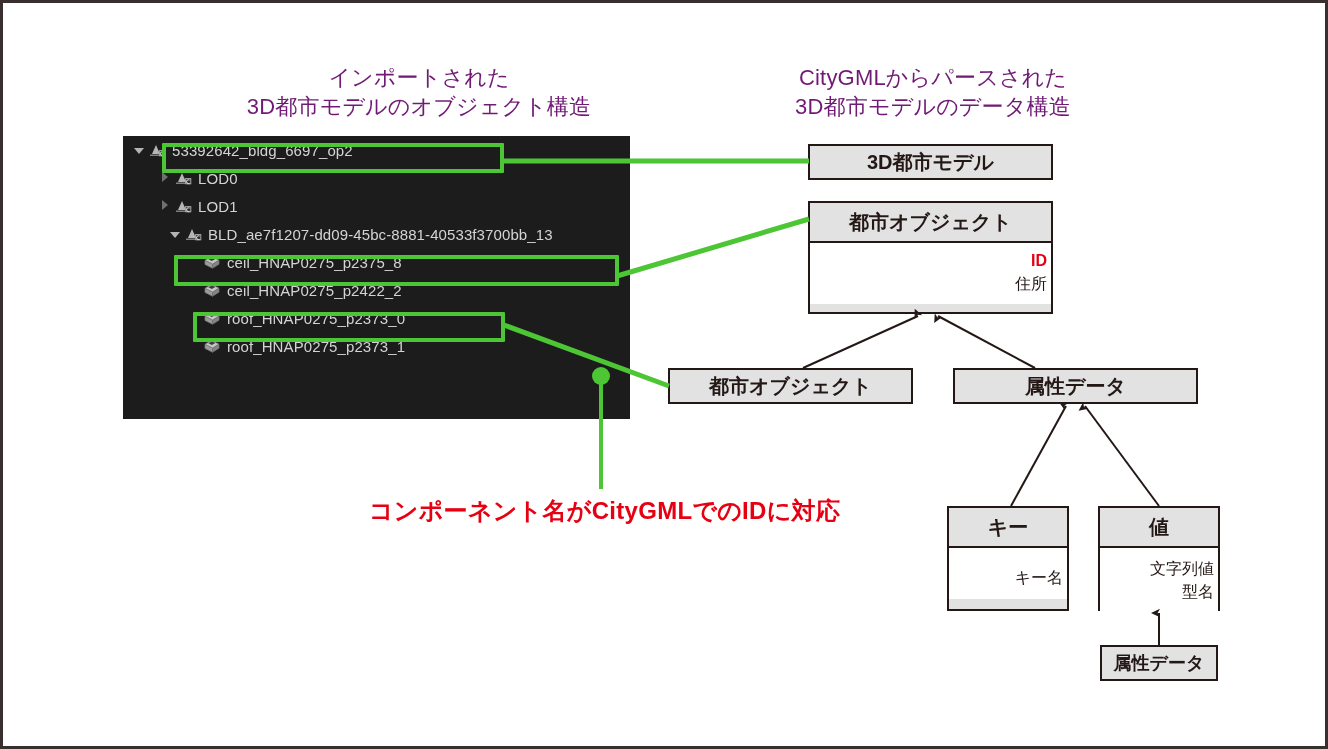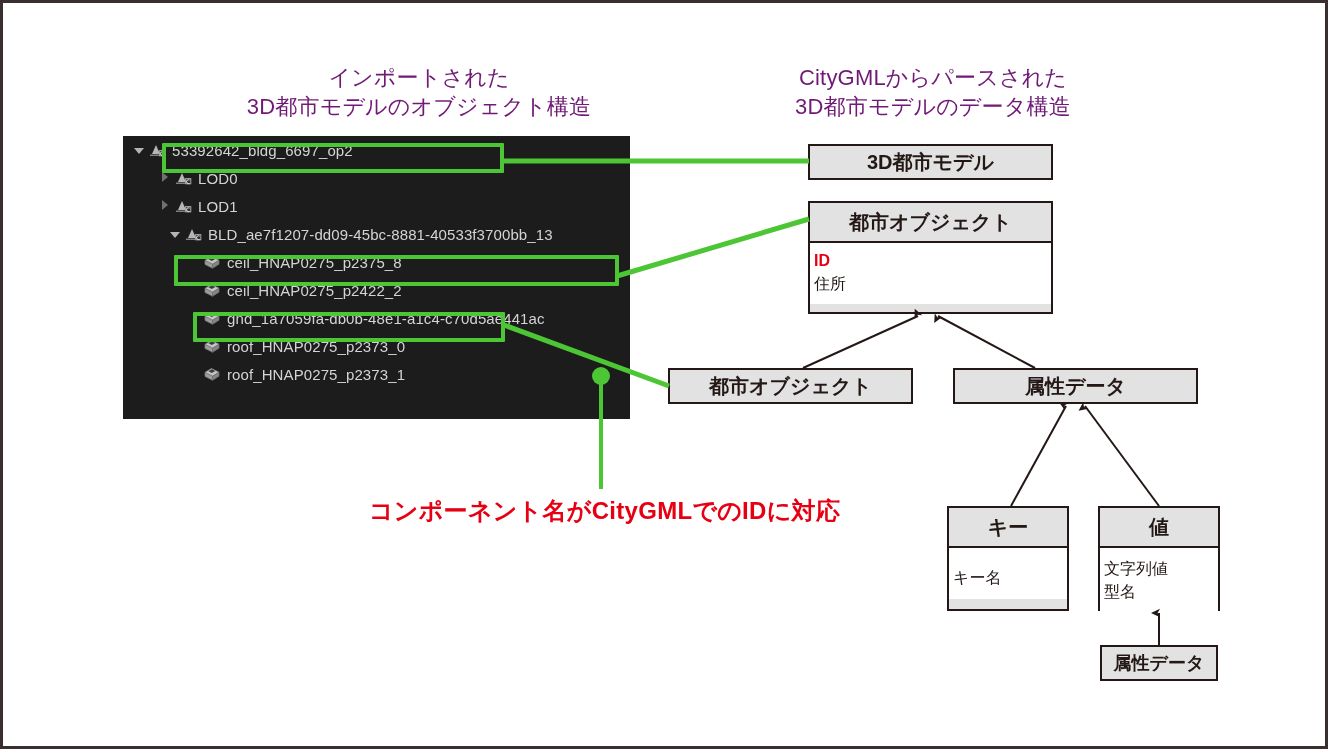--- a/index.html
+++ b/index.html
@@ -119,21 +119,21 @@
     white-space: nowrap;
     font-weight: bold;
   }
   .dbox-split .dbox-title {
     height: 38px;
     border-bottom: 2.5px solid #231815;
     background: #e2e2e2;
   }
   .dbox-split .dbox-body {
     background: #ffffff;
-    text-align: left;
+    text-align: right;
     padding: 7px 4px 9px 4px;
   }
   .dbox-body .line {
     font-size: 16px;
     line-height: 1.42;
     color: #231815;
     white-space: nowrap;
   }
   .dbox-body .line.accent { font-weight: bold; }
 
@@ -230,40 +230,30 @@
           <span class="tree-label">ceil_HNAP0275_p2422_2</span>
         </div>
         <div class="tree-row indent4">
           <span class="twisty none"></span>
           <svg class="icon-mesh" width="18" height="17" viewBox="0 0 18 17">
             <path d="M2 6.4 L8.4 2.6 L16 6.2 L9.6 10.2 Z" fill="#c6c6c6" stroke="#8d8d8d" stroke-width="0.8"></path>
             <path d="M2 6.4 L9.6 10.2 L9.6 14.2 L2 10.4 Z" fill="#9d9d9d" stroke="#7b7b7b" stroke-width="0.8"></path>
             <path d="M9.6 10.2 L16 6.2 L16 10.2 L9.6 14.2 Z" fill="#868686" stroke="#6e6e6e" stroke-width="0.8"></path>
             <path d="M5.4 5.2 L8.9 3.3 L12.3 5.1 L8.8 7.1 Z" fill="#3c3c3c"></path>
           </svg>
-          <span class="tree-label">gnd_1a7059fa-db0b-48e1-a1c4-c70d5ae441ac</span>
+          <span class="tree-label">roof_HNAP0275_p2373_0</span>
         </div>
         <div class="tree-row indent4">
           <span class="twisty none"></span>
           <svg class="icon-mesh" width="18" height="17" viewBox="0 0 18 17">
             <path d="M2 6.4 L8.4 2.6 L16 6.2 L9.6 10.2 Z" fill="#c6c6c6" stroke="#8d8d8d" stroke-width="0.8"></path>
             <path d="M2 6.4 L9.6 10.2 L9.6 14.2 L2 10.4 Z" fill="#9d9d9d" stroke="#7b7b7b" stroke-width="0.8"></path>
             <path d="M9.6 10.2 L16 6.2 L16 10.2 L9.6 14.2 Z" fill="#868686" stroke="#6e6e6e" stroke-width="0.8"></path>
             <path d="M5.4 5.2 L8.9 3.3 L12.3 5.1 L8.8 7.1 Z" fill="#3c3c3c"></path>
           </svg>
-          <span class="tree-label">roof_HNAP0275_p2373_0</span>
-        </div>
-        <div class="tree-row indent4">
-          <span class="twisty none"></span>
-          <svg class="icon-mesh" width="18" height="17" viewBox="0 0 18 17">
-            <path d="M2 6.4 L8.4 2.6 L16 6.2 L9.6 10.2 Z" fill="#c6c6c6" stroke="#8d8d8d" stroke-width="0.8"></path>
-            <path d="M2 6.4 L9.6 10.2 L9.6 14.2 L2 10.4 Z" fill="#9d9d9d" stroke="#7b7b7b" stroke-width="0.8"></path>
-            <path d="M9.6 10.2 L16 6.2 L16 10.2 L9.6 14.2 Z" fill="#868686" stroke="#6e6e6e" stroke-width="0.8"></path>
-            <path d="M5.4 5.2 L8.9 3.3 L12.3 5.1 L8.8 7.1 Z" fill="#3c3c3c"></path>
-          </svg>
           <span class="tree-label">roof_HNAP0275_p2373_1</span>
         </div>
       </div>
   </div>
 
   <div class="hl-box" style="left:159px; top:140px; width:342px; height:30px;"></div>
   <div class="hl-box" style="left:171px; top:252px; width:445px; height:31px;"></div>
   <div class="hl-box" style="left:190px; top:309px; width:312px; height:30px;"></div>
 
   <div class="dbox" style="left:805px; top:141px; width:245px; height:36px;">

